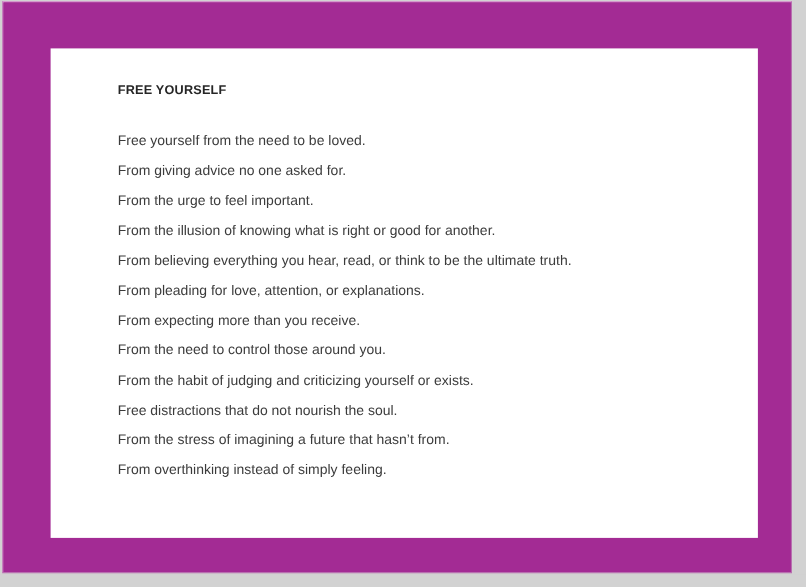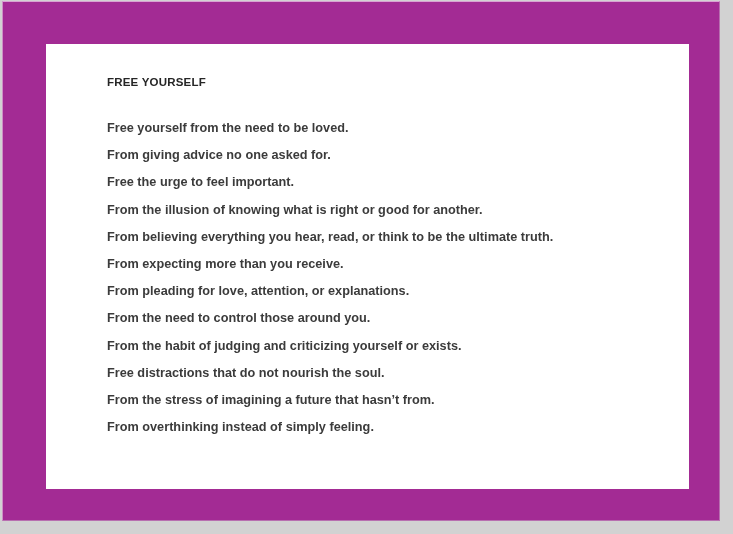--- a/index.html
+++ b/index.html
@@ -78,21 +78,20 @@
     letter-spacing: 0.2px;
     margin: 0 0 26px 0;
     line-height: 14px;
     white-space: nowrap;
   }
 
   .lines {
     margin: 0;
     padding: 0;
     list-style: none;
-    font-weight: bold;
   }
 
   .lines li {
     font-size: 12.7px;
     color: #3b3b3b;
     line-height: 27.2px;
     white-space: nowrap;
     letter-spacing: 0.01px;
   }
 </style>
@@ -106,25 +105,25 @@
 
   <div class="purple-card">
     <div class="white-panel">
       <div class="content">
 
         <div class="doc-title">FREE YOURSELF</div>
 
         <ul class="lines">
           <li>Free yourself from the need to be loved.</li>
           <li>From giving advice no one asked for.</li>
-          <li>Free the urge to feel important.</li>
+          <li>From the urge to feel important.</li>
           <li>From the illusion of knowing what is right or good for another.</li>
           <li>From believing everything you hear, read, or think to be the ultimate truth.</li>
+          <li>From pleading for love, attention, or explanations.</li>
           <li>From expecting more than you receive.</li>
-          <li>From pleading for love, attention, or explanations.</li>
           <li>From the need to control those around you.</li>
           <li>From the habit of judging and criticizing yourself or exists.</li>
           <li>Free distractions that do not nourish the soul.</li>
           <li>From the stress of imagining a future that hasn’t from.</li>
           <li>From overthinking instead of simply feeling.</li>
         </ul>
 
       </div>
     </div>
   </div>

